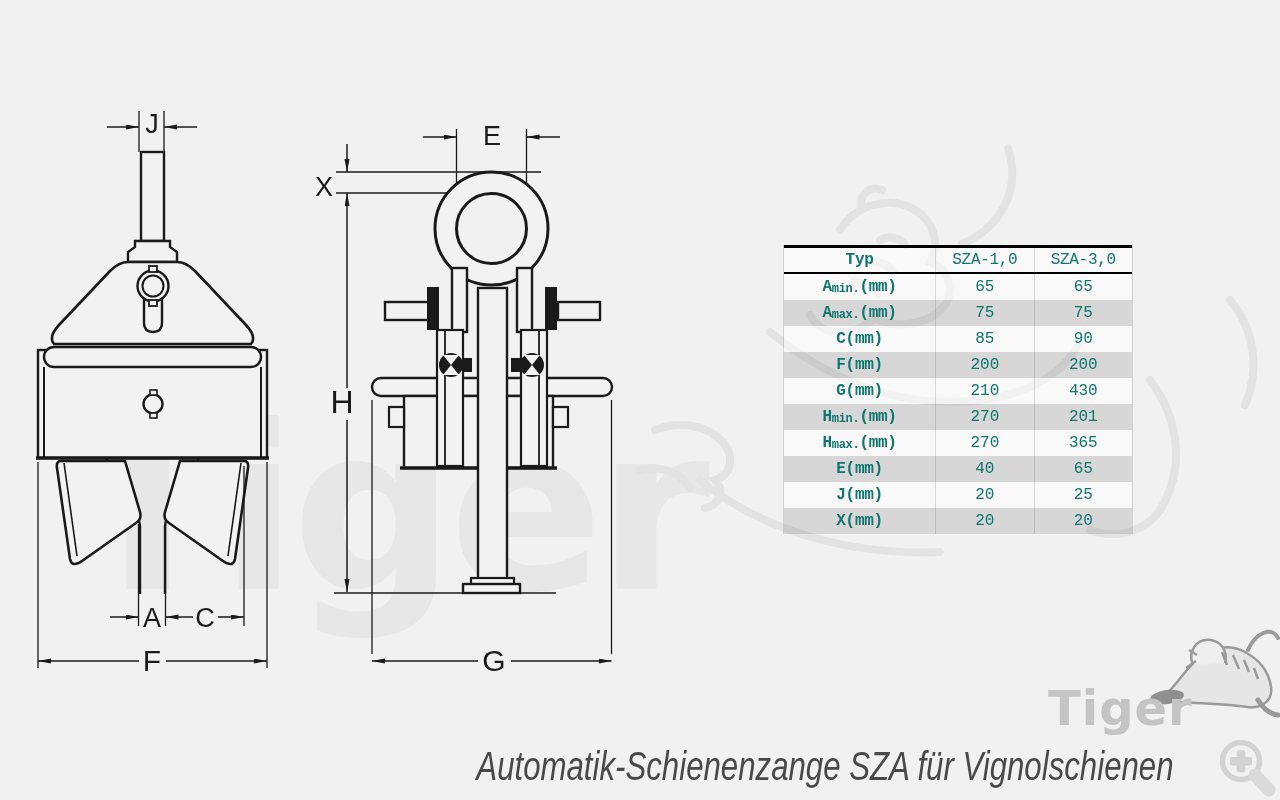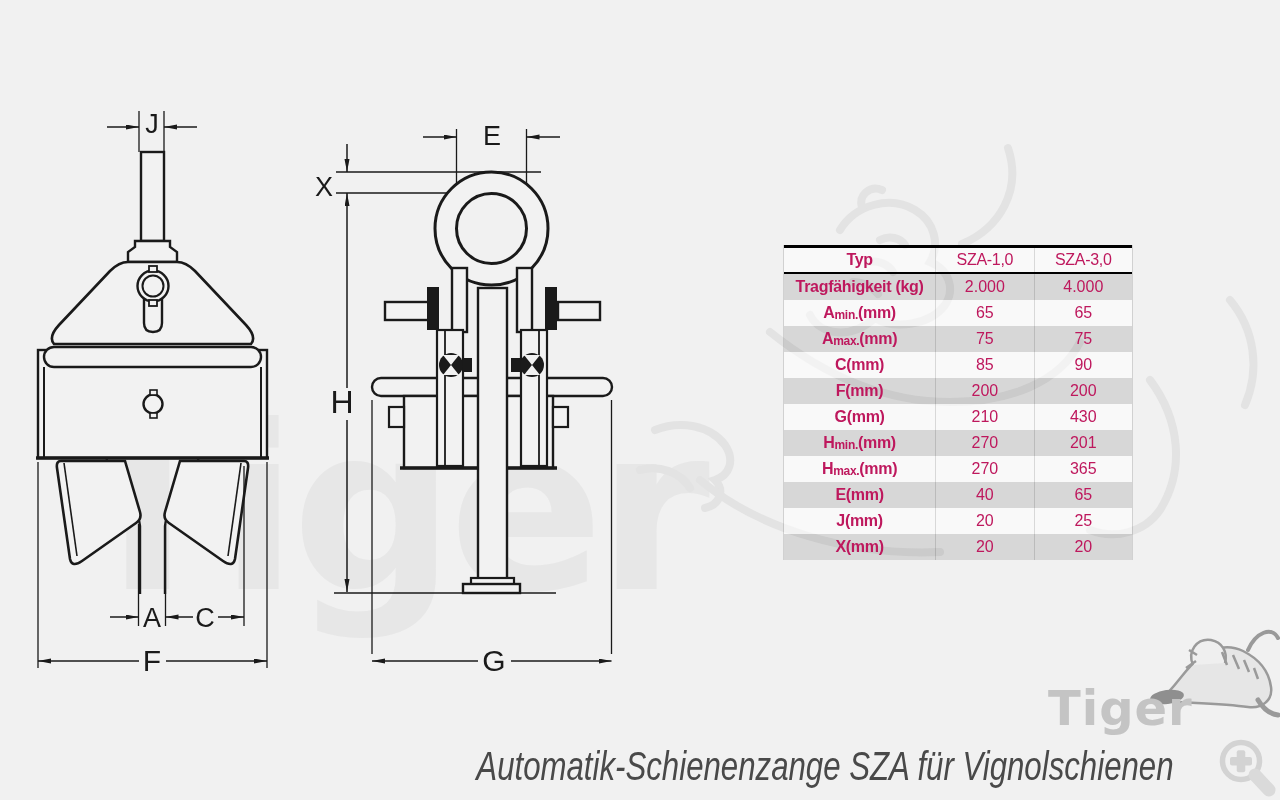--- a/index.html
+++ b/index.html
@@ -20,21 +20,22 @@
   }
 
   
   #diagram-svg{position:absolute;left:0;top:0;}
 
   
   .spec-table{
     position:absolute;left:783px;top:245px;width:348px;
     border-left:1px solid rgba(0,0,0,0.13);
     border-right:1px solid rgba(0,0,0,0.13);
-    color:#be185d;
+    color:#0f766e;
+    font-family:Liberation Mono, monospace;
   }
   .thead{
     display:flex;height:24px;align-items:center;
     border-top:3px solid #000;border-bottom:2px solid #000;
     background:rgba(255,255,255,0.55);
     font-weight:bold;font-size:16px;letter-spacing:-0.3px;
   }
   .trow{display:flex;height:26px;align-items:center;font-size:16px;}
   .trow.shade{background:rgba(0,0,0,0.105);}
   .trow.light{background:rgba(255,255,255,0.55);}
@@ -209,29 +210,20 @@
   </g>
 </svg>
 
 <div class="spec-table">
   <div class="thead">
     <div class="tcell c0">Typ</div>
     <div class="tcell cv">SZA-1,0</div>
     <div class="tcell cv">SZA-3,0</div>
   </div>
   <div>
-      <div class="trow shade">
-        <div class="tcell c0">
-          <span>Tragfähigkeit (kg)</span>
-          <span class="sub"></span>
-          <span></span>
-        </div>
-        <div class="tcell cv">2.000</div>
-        <div class="tcell cv">4.000</div>
-      </div>
       <div class="trow light">
         <div class="tcell c0">
           <span>A</span>
           <span class="sub">min.</span>
           <span> (mm)</span>
         </div>
         <div class="tcell cv">65</div>
         <div class="tcell cv">65</div>
       </div>
       <div class="trow shade">

